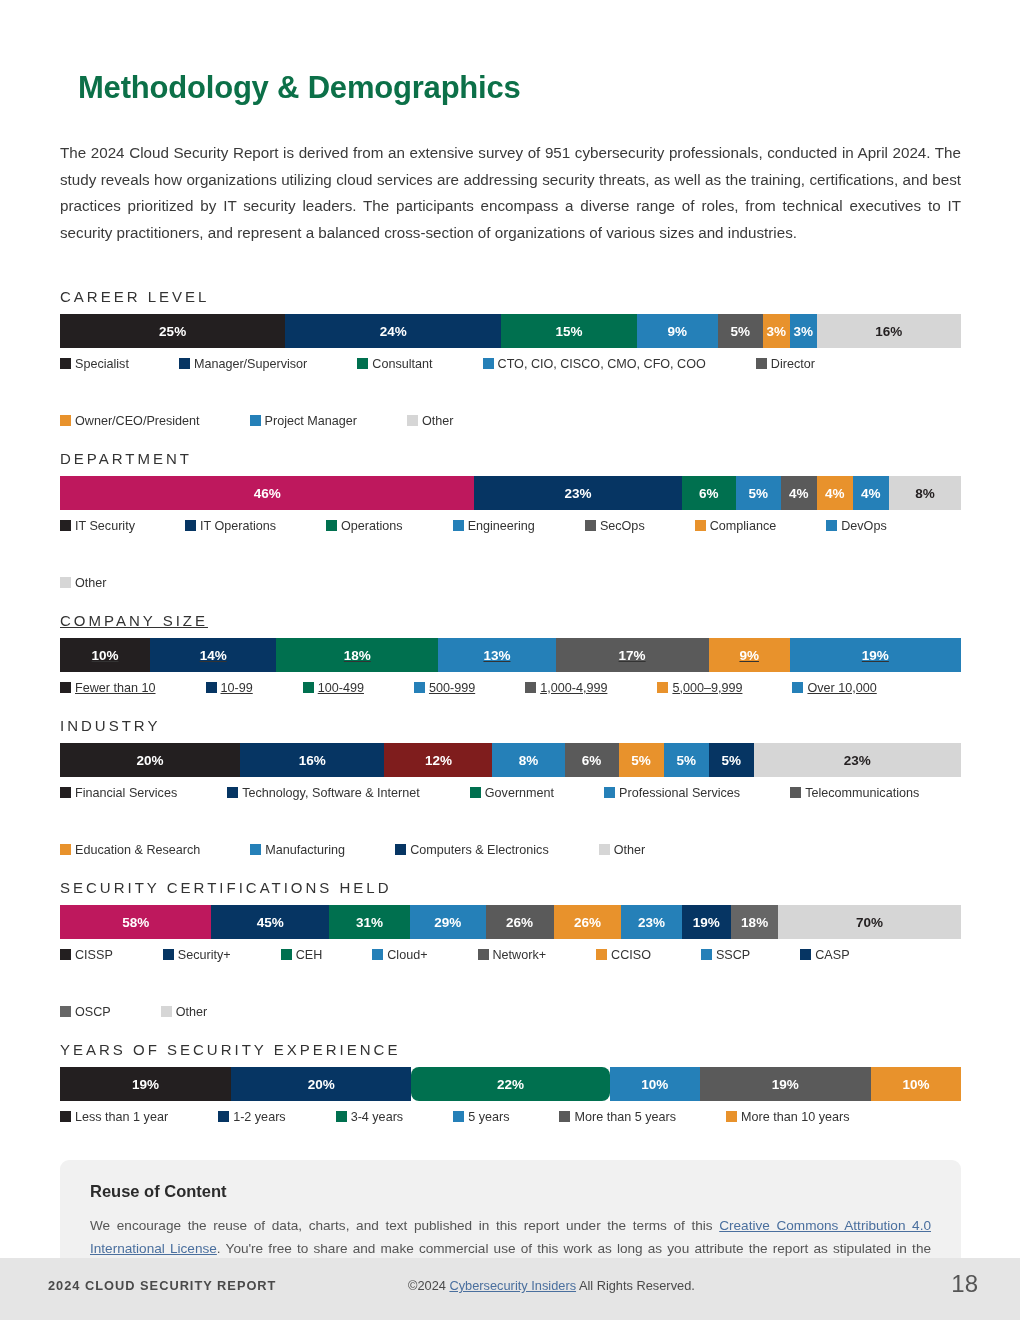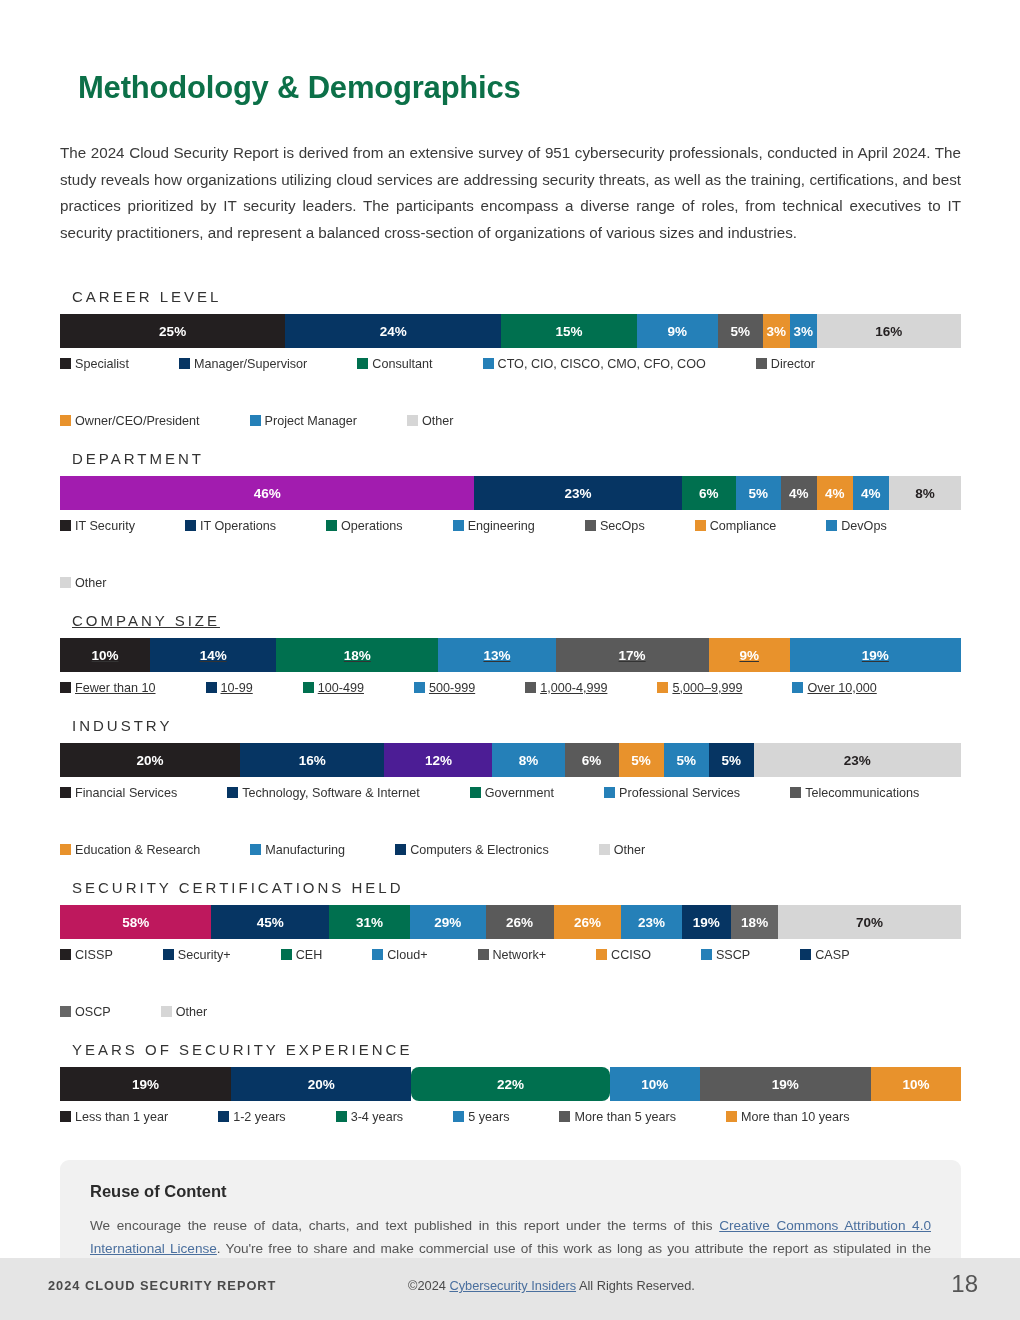--- a/index.html
+++ b/index.html
@@ -41,21 +41,21 @@
     margin: 34px 0 0 0;
     width: 901px;
   }
 
   .section { margin-top: 22px; }
   .section-title {
     font-size: 15px;
     letter-spacing: 3.0px;
     color: #333333;
     font-weight: 400;
-    margin: 0 0 9px 12px;
+    margin: 0 0 9px 0;
     text-transform: uppercase;
   }
   .bar {
     display: flex;
     width: 901px;
     height: 34px;
     overflow: hidden;
   }
   .seg {
     display: flex;
@@ -225,21 +225,21 @@
           <div class="legend-item">
             <span class="swatch" style="background: rgb(214, 214, 214);"></span>
             <span class="legend-label">Other</span>
           </div>
         </div>
     </div>
 
     <div class="section" id="sec-dept">
       <div class="section-title">DEPARTMENT</div>
       <div class="bar">
-          <div class="seg" style="width: 46%; background: #a21caf;">46%</div>
+          <div class="seg" style="width: 46%; background: #be185d;">46%</div>
           <div class="seg" style="width: 23%; background: rgb(6, 53, 99);">23%</div>
           <div class="seg" style="width: 6%; background: rgb(0, 112, 79);">6%</div>
           <div class="seg" style="width: 5%; background: rgb(37, 128, 184);">5%</div>
           <div class="seg" style="width: 4%; background: rgb(90, 90, 90);">4%</div>
           <div class="seg" style="width: 4%; background: rgb(232, 146, 44);">4%</div>
           <div class="seg" style="width: 4%; background: rgb(37, 128, 184);">4%</div>
           <div class="seg dark-text" style="width: 8%; background: rgb(214, 214, 214);">8%</div>
         </div>
       <div class="legend">
           <div class="legend-item">
@@ -318,21 +318,21 @@
             <span class="legend-label">Over 10,000</span>
           </div>
         </div>
     </div>
 
     <div class="section" id="sec-industry">
       <div class="section-title">INDUSTRY</div>
       <div class="bar">
           <div class="seg" style="width: 20%; background: rgb(35, 31, 32);">20%</div>
           <div class="seg" style="width: 16%; background: rgb(6, 53, 99);">16%</div>
-          <div class="seg" style="width: 12%; background: #4c1d95; text-align: center;">12%</div>
+          <div class="seg" style="width: 12%; background: #7f1d1d; text-align: center;">12%</div>
           <div class="seg" style="width: 8%; background: rgb(37, 128, 184);">8%</div>
           <div class="seg" style="width: 6%; background: rgb(90, 90, 90);">6%</div>
           <div class="seg" style="width: 5%; background: rgb(232, 146, 44);">5%</div>
           <div class="seg" style="width: 5%; background: rgb(37, 128, 184);">5%</div>
           <div class="seg" style="width: 5%; background: rgb(6, 53, 99);">5%</div>
           <div class="seg dark-text" style="width: 23%; background: rgb(214, 214, 214);">23%</div>
         </div>
       <div class="legend">
           <div class="legend-item">
             <span class="swatch" style="background: rgb(35, 31, 32);"></span>

